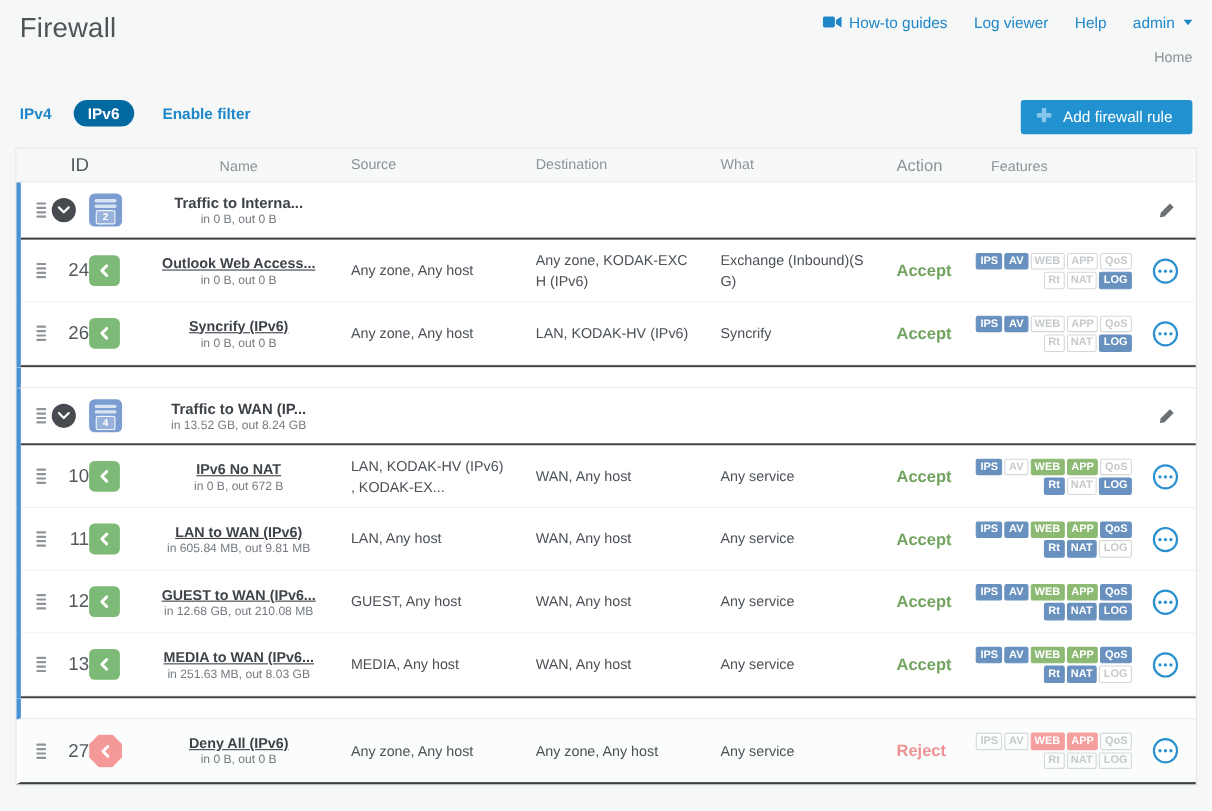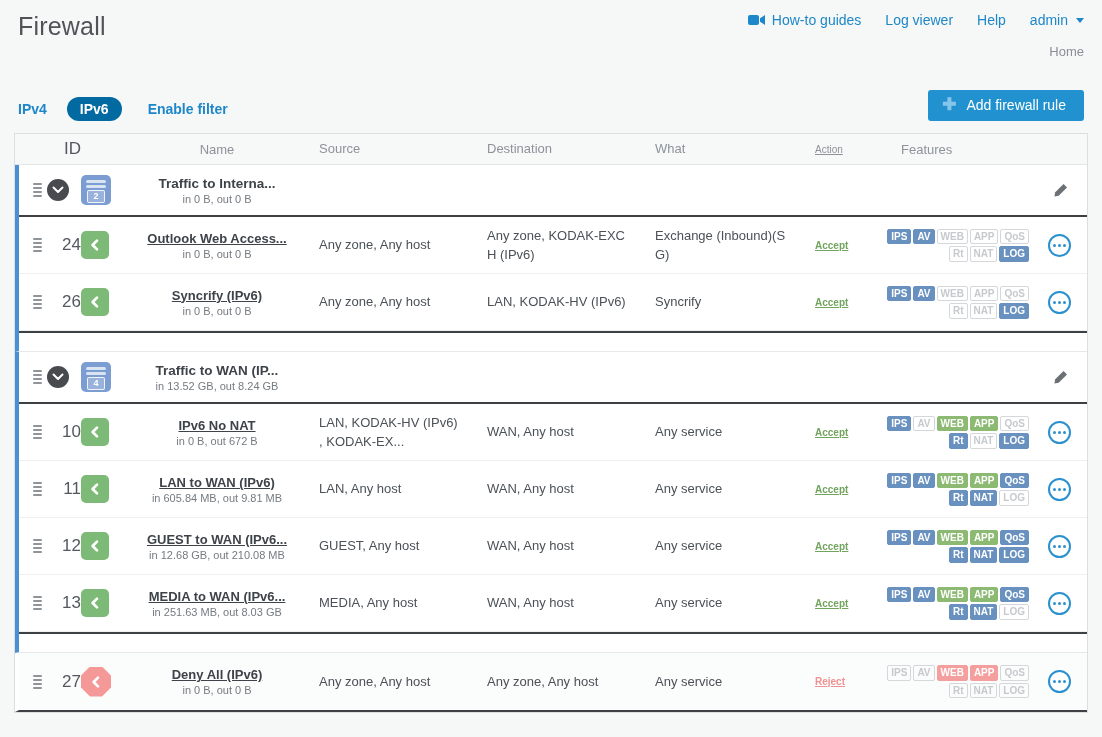--- a/index.html
+++ b/index.html
@@ -13,21 +13,21 @@
   
   .header { display:flex; justify-content:space-between; padding:12px 18px 0 18px; }
   .page-title { font-size:25px; color:#4f5458; font-weight:400; letter-spacing:.2px; }
   .topnav { text-align:right; }
   .topnav-row { display:flex; align-items:center; gap:24px; font-size:14px; }
   .navlink { color:#1e87c9; text-decoration:none; display:flex; align-items:center; gap:6px; cursor:pointer; }
   .cam-icon svg { display:block; }
   .caret { display:inline-block; width:0; height:0; border-left:4px solid transparent; border-right:4px solid transparent; border-top:5px solid #1e87c9; margin-left:2px; }
   .home-link { font-size:13px; color:#8a9097; margin-top:16px; display:inline-block; }
   
-  .toolbar { display:flex; justify-content:space-between; align-items:flex-end; margin:30px 18px 12px 18px; }
+  .toolbar { display:flex; justify-content:space-between; align-items:flex-start; margin:30px 18px 12px 18px; }
   .toolbar-left { display:flex; align-items:center; gap:20px; }
   .seg-tab { font-size:14px; font-weight:bold; color:#1e87c9; cursor:pointer; }
   .seg-tab.active { background:#0369a1; color:#fff; padding:4px 13px; border-radius:13px; }
   .filter-link { font-size:14px; font-weight:bold; color:#1e87c9; cursor:pointer; margin-left:6px; }
   .add-btn { background:#2191d0; color:#fff; border:none; font-family:inherit; font-size:14px; padding:7px 18px 8px 14px; border-radius:3px; cursor:pointer; display:flex; align-items:center; gap:10px; }
   .add-btn .plus { color:#85c5ea; font-size:17px; font-weight:bold; line-height:12px; }
   
   .rules-table { margin:2px 14px 0 14px; background:#fff; border:1px solid #dcdfe1; }
   .thead { display:flex; align-items:center; height:31px; background:#f7f8f8; border-bottom:1px solid #e4e6e8; font-size:13px; color:#8d939a; padding-left:4px; }
   .section { border-left:4px solid #4a91d3; }
@@ -40,21 +40,21 @@
   .row.group { min-height:52px; border-bottom:2px solid #3e4144; }
   .row.r27 { background:#fbfcfc; min-height:57px; }
   
   .drag { width:20px; margin-left:8px; display:flex; flex-direction:column; align-items:center; gap:2px; cursor:grab; }
   .drag i { display:block; width:9px; height:2px; background:#8e9499; border-radius:1px; }
   .cid { width:34px; font-size:17px; color:#53595f;text-align:right; }
   .cicon { width:46px; }
   .cname { width:192px; display:flex; flex-direction:column; gap:2px; padding-right:12px;text-align:center; }
   .csrc, .cdst { width:168px; padding-right:28px; font-size:13px; line-height:1.5; word-break:break-all; }
   .cwhat { width:160px; padding-right:28px; font-size:13px; line-height:1.5; word-break:break-all; }
-  .cact { width:86px; font-size:10px; font-weight:bold;text-decoration:underline; }
+  .cact { width:86px; font-size:15px; font-weight:bold; }
   .cact[data-state="accept"] { color:#72a35f; }
   .cact[data-state="reject"] { color:#f09293; }
   .cfeat { width:132px; display:flex; flex-direction:column; align-items:flex-end; padding-right:4px; }
   .cmenu { width:52px; display:flex; justify-content:center; }
   .cspacer { flex:1; }
   
   .thead .cid { margin-left:28px; }
   
   .rule-name { font-size:13px; font-weight:bold; color:#3d4349; text-decoration:underline; cursor:pointer; }
   .group-name { font-size:13.5px; font-weight:bold; color:#3d4349; }

